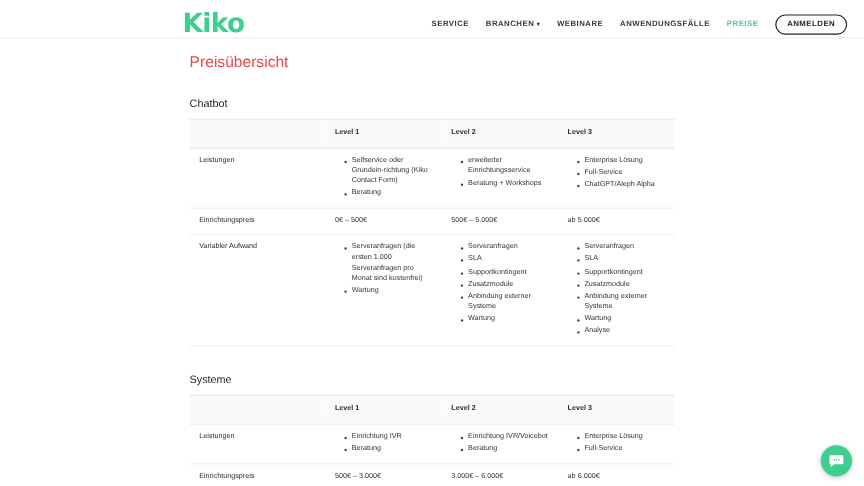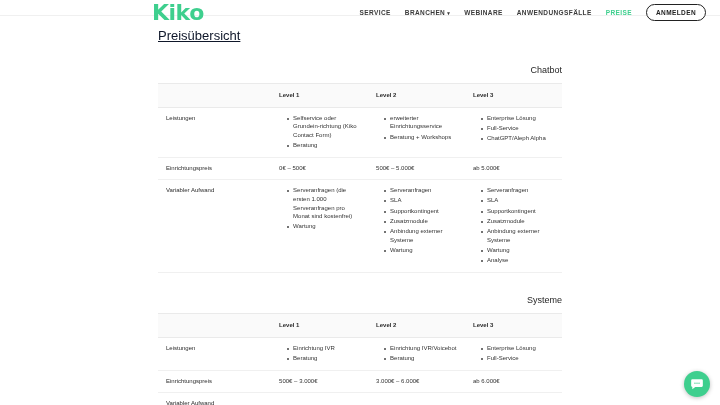--- a/index.html
+++ b/index.html
@@ -11,21 +11,21 @@
     font-family: "Liberation Sans", sans-serif;
   }
   .page {
     position: relative;
     width: 720px; height: 405px;
     background: #ffffff;
     overflow: hidden;
   }
   
   .header {
-    height: 16px;
+    height: 32px;
     background: #ffffff;
     display: flex;
     align-items: center;
     padding: 10px 14px 0 152px;
     border-bottom: 1px solid #f0f0f0;
   }
   .logo {
     font-family: "DejaVu Sans", sans-serif;
     font-weight: bold;
     font-size: 22px;
@@ -66,31 +66,29 @@
     background: #fff;
     cursor: pointer;
     white-space: nowrap;
   }
   
   .content {
     padding: 0 158px 0 158px;
   }
   .page-title {
     font-size: 13px;
-    color: #0f172a;
+    color: #ef4444;
     margin: 12px 0 0 0;
     font-weight: normal;
-    text-decoration: underline;
   }
   .section-title {
     font-size: 9px;
     color: #1f1f1f;
     margin: 22px 0 8px 0;
     font-weight: normal;
-    text-align: right;
   }
   table.pricing {
     width: 100%;
     border-collapse: collapse;
     table-layout: fixed;
   }
   table.pricing col.c0 { width: 28%; }
   table.pricing col.c1 { width: 24%; }
   table.pricing col.c2 { width: 24%; }
   table.pricing col.c3 { width: 24%; }

